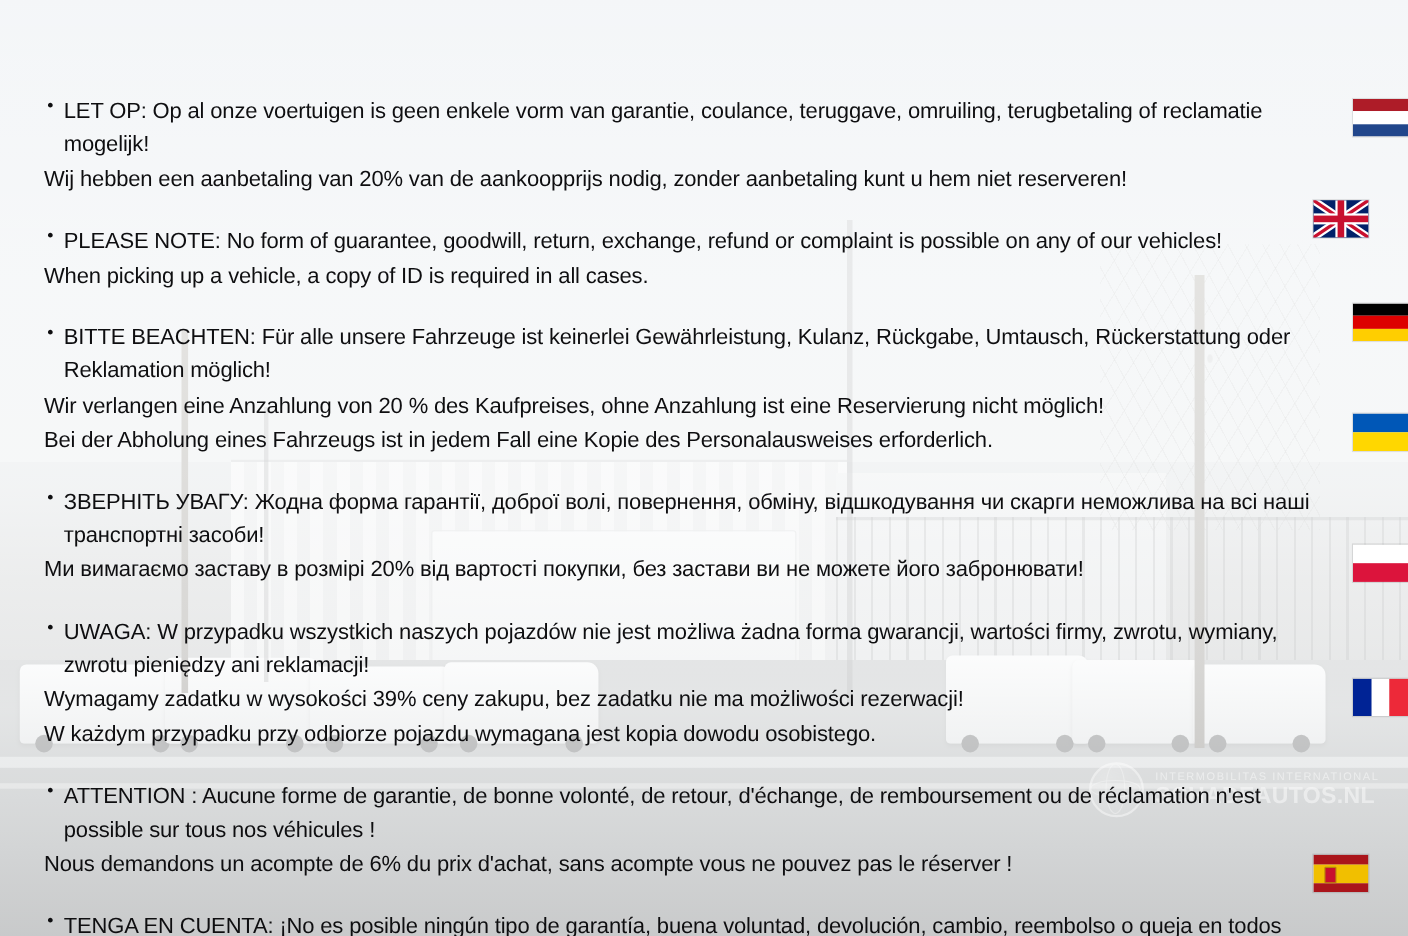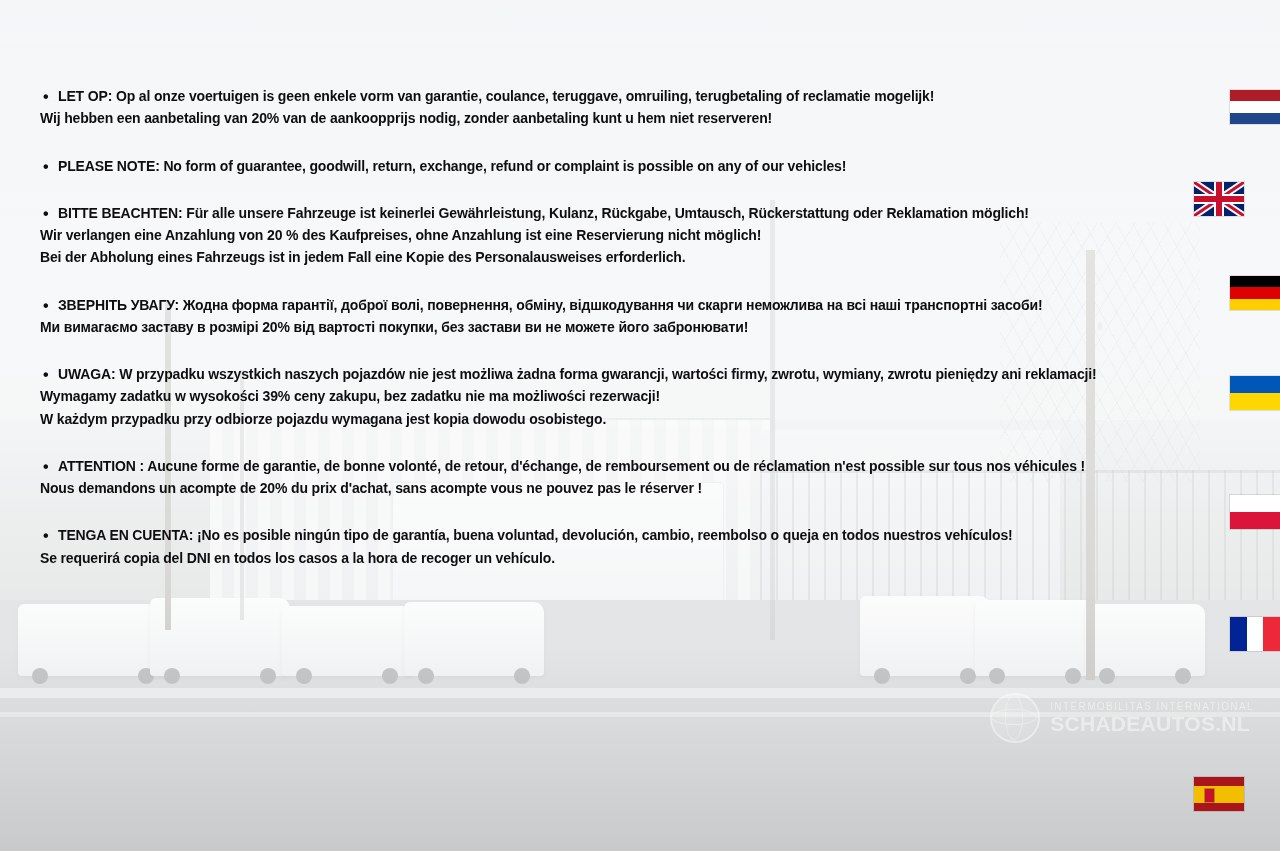--- a/index.html
+++ b/index.html
@@ -161,24 +161,24 @@
     position: absolute;
     left: 40px;
     top: 86px;
     width: 1160px;
   }
   .block {
     margin-bottom: 26px;
   }
   .block p {
     margin: 0 0 1px 0;
-    font-size: 14px;
+    font-size: 20px;
     line-height: 1.52;
     color: #0e0e10;
-    font-weight: 700;
+    font-weight: 400;
     letter-spacing: -0.15px;
   }
   .block p.lead {
     padding-left: 18px;
     position: relative;
   }
   .block p.lead:before {
     content: "\2022";
     position: absolute;
     left: 3px;
@@ -305,20 +305,21 @@
 <div class="content">
   <div class="blocks">
 
     <div class="block">
       <p class="lead">LET OP: Op al onze voertuigen is geen enkele vorm van garantie, coulance, teruggave, omruiling, terugbetaling of reclamatie mogelijk!</p>
       <p>Wij hebben een aanbetaling van 20% van de aankoopprijs nodig, zonder aanbetaling kunt u hem niet reserveren!</p>
     </div>
 
     <div class="block">
       <p class="lead">PLEASE NOTE: No form of guarantee, goodwill, return, exchange, refund or complaint is possible on any of our vehicles!</p>
+      <p>When picking up a vehicle, a copy of ID is required in all cases.</p>
     </div>
 
     <div class="block">
       <p class="lead">BITTE BEACHTEN: Für alle unsere Fahrzeuge ist keinerlei Gewährleistung, Kulanz, Rückgabe, Umtausch, Rückerstattung oder Reklamation möglich!</p>
       <p>Wir verlangen eine Anzahlung von 20 % des Kaufpreises, ohne Anzahlung ist eine Reservierung nicht möglich!</p>
       <p>Bei der Abholung eines Fahrzeugs ist in jedem Fall eine Kopie des Personalausweises erforderlich.</p>
     </div>
 
     <div class="block">
       <p class="lead">ЗВЕРНІТЬ УВАГУ: Жодна форма гарантії, доброї волі, повернення, обміну, відшкодування чи скарги неможлива на всі наші транспортні засоби!</p>
@@ -326,21 +327,21 @@
     </div>
 
     <div class="block">
       <p class="lead">UWAGA: W przypadku wszystkich naszych pojazdów nie jest możliwa żadna forma gwarancji, wartości firmy, zwrotu, wymiany, zwrotu pieniędzy ani reklamacji!</p>
       <p>Wymagamy zadatku w wysokości 39% ceny zakupu, bez zadatku nie ma możliwości rezerwacji!</p>
       <p>W każdym przypadku przy odbiorze pojazdu wymagana jest kopia dowodu osobistego.</p>
     </div>
 
     <div class="block">
       <p class="lead">ATTENTION : Aucune forme de garantie, de bonne volonté, de retour, d'échange, de remboursement ou de réclamation n'est possible sur tous nos véhicules !</p>
-      <p>Nous demandons un acompte de 20% du prix d'achat, sans acompte vous ne pouvez pas le réserver !</p>
+      <p>Nous demandons un acompte de 6% du prix d'achat, sans acompte vous ne pouvez pas le réserver !</p>
     </div>
 
     <div class="block">
       <p class="lead">TENGA EN CUENTA: ¡No es posible ningún tipo de garantía, buena voluntad, devolución, cambio, reembolso o queja en todos nuestros vehículos!</p>
       <p>Se requerirá copia del DNI en todos los casos a la hora de recoger un vehículo.</p>
     </div>
 
   </div>
 
   <div class="flags">

